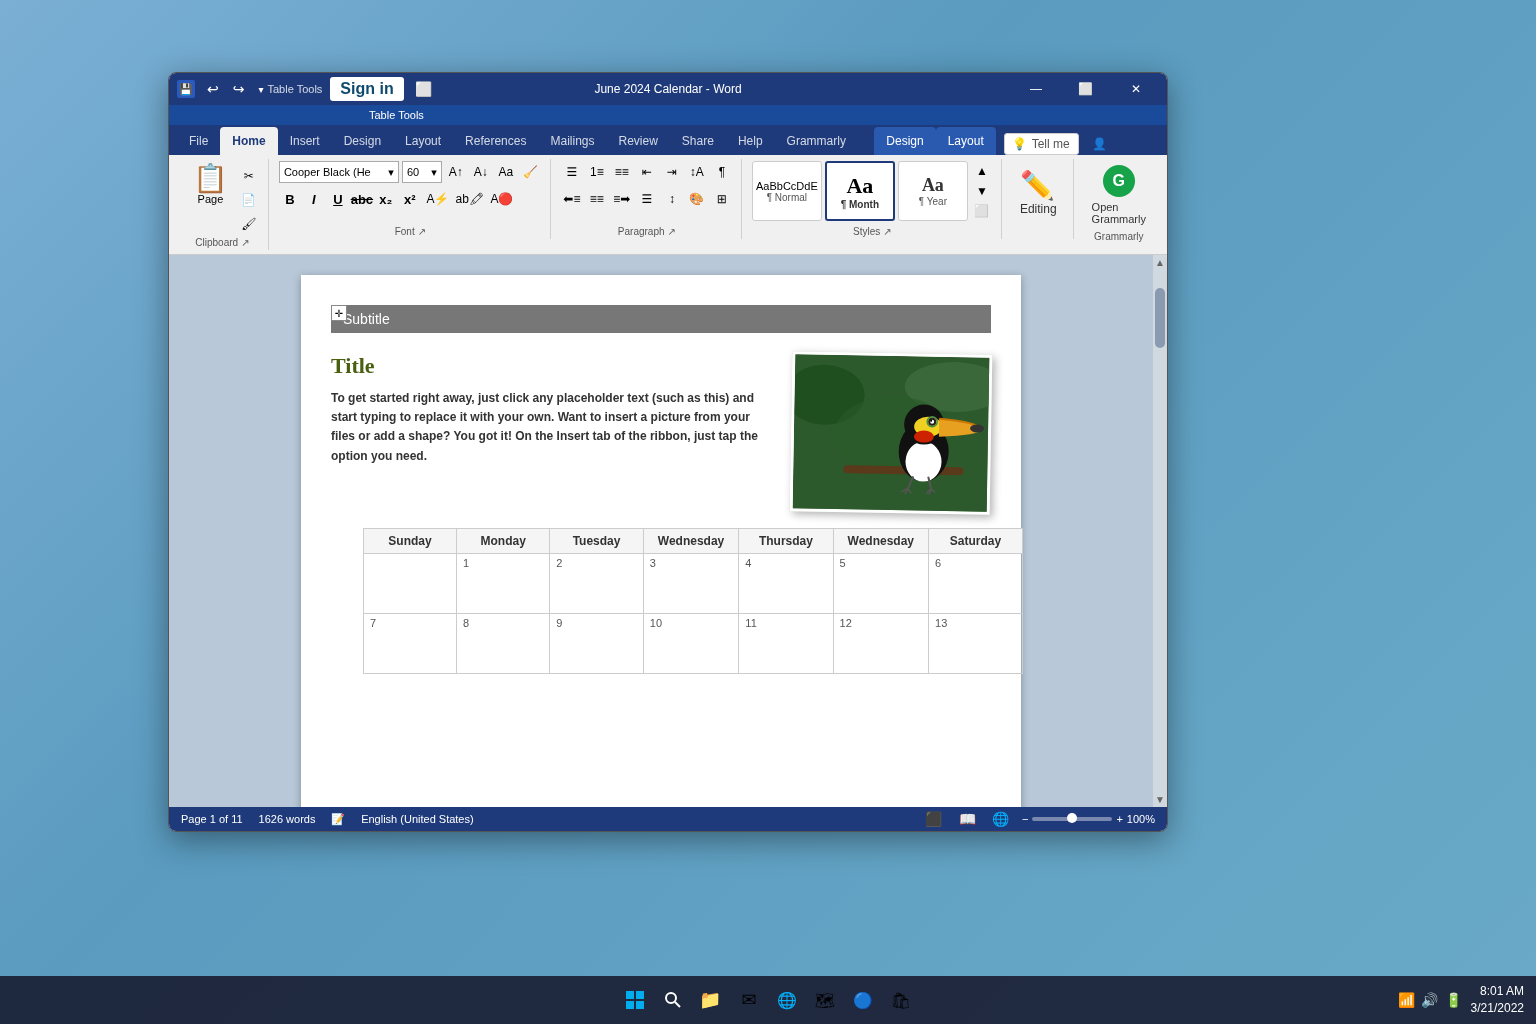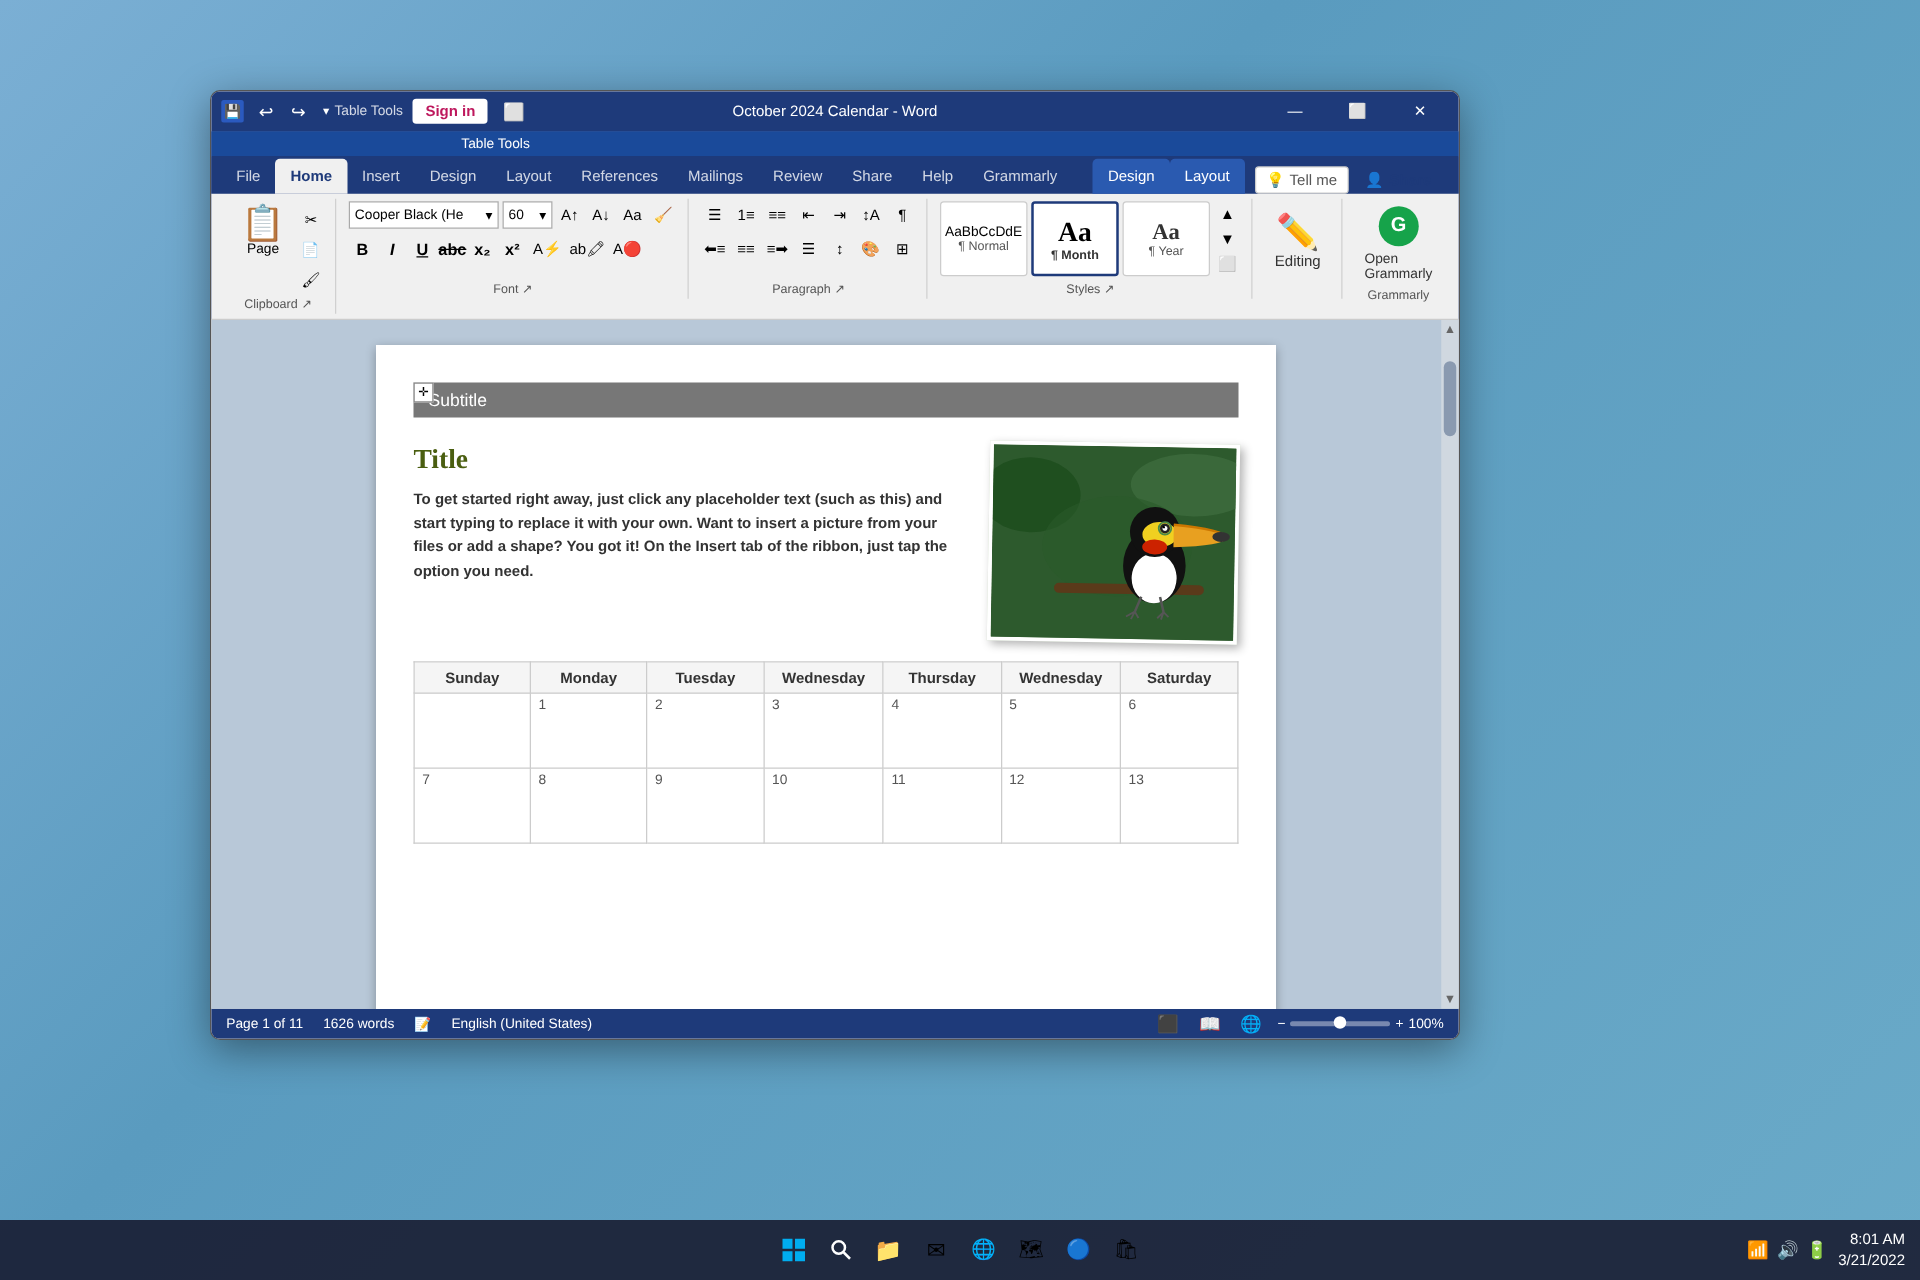--- a/index.html
+++ b/index.html
@@ -127,24 +127,24 @@
       align-items: center;
       gap: 8px;
     }
     .table-tools-label {
       color: white;
       font-size: 11px;
       opacity: 0.8;
     }
     .sign-in-btn {
       background: white;
-      color: #be185d;
+      color: #0c4a6e;
       border: none;
       padding: 3px 10px;
-      font-size: 12px;
+      font-size: 16px;
       border-radius: 3px;
       cursor: pointer;
       font-weight: 600;
     }
     .quick-access {
       display: flex;
       align-items: center;
       gap: 6px;
       color: white;
       font-size: 14px;
@@ -490,20 +490,21 @@
       width: 100%;
       height: 100%;
       background: linear-gradient(135deg, #2d5a2d 0%, #1a3a1a 30%, #3d6b3d 60%, #2a4a2a 100%);
       position: relative;
     }
 
     
     .cal-grid {
       width: 100%;
       border-collapse: collapse;
+      margin-left: 32px;
     }
     .cal-grid th {
       background: #f5f5f5;
       border: 1px solid #ccc;
       padding: 5px 8px;
       font-size: 12px;
       font-weight: 600;
       color: #333;
       text-align: center;
     }
@@ -615,21 +616,21 @@
         <span class="qa-btn">↩</span>
         <span class="qa-btn">↪</span>
         <span class="qa-btn" style="font-size:10px;">▾</span>
       </div>
     </div>
     <div class="title-bar-right">
       <span class="table-tools-label">Table Tools</span>
       <button class="sign-in-btn">Sign in</button>
       <span class="qa-btn" style="color:white;">⬜</span>
     </div>
-    <div style="position:absolute;left:50%;transform:translateX(-50%);color:white;font-size:12px;">October 2024 Calendar - Word</div>
+    <div style="position:absolute;left:50%;transform:translateX(-50%);color:white;font-size:12px;">June 2024 Calendar - Word</div>
     <div class="title-bar-controls" style="margin-left:auto;">
       <div class="title-btn">—</div>
       <div class="title-btn">⬜</div>
       <div class="title-btn close">✕</div>
     </div>
   </div>
 
   <div class="ribbon">
 
     <div style="background:#1a4a9a;height:20px;display:flex;align-items:center;padding:0 200px;gap:60px;">

